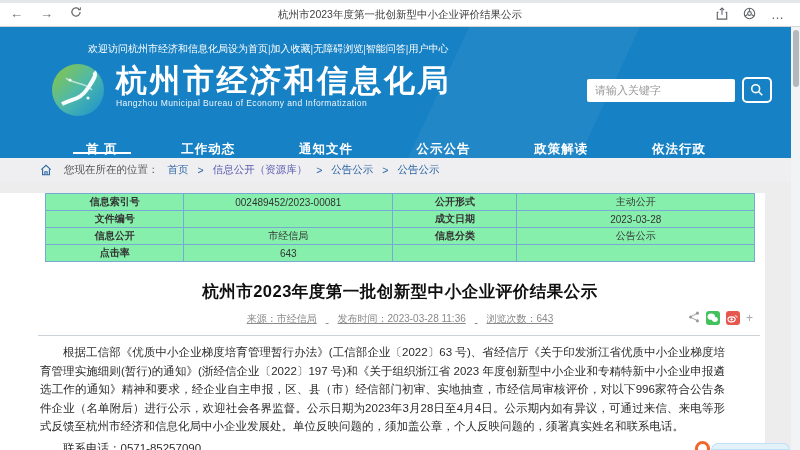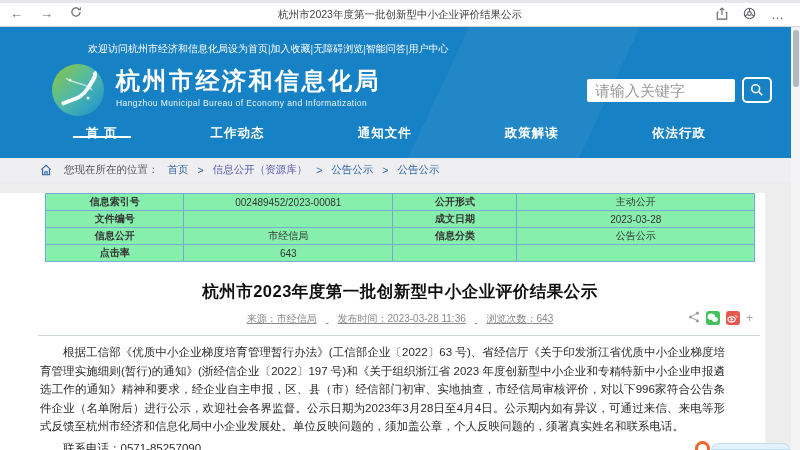--- a/index.html
+++ b/index.html
@@ -22,30 +22,30 @@
     background-image:linear-gradient(115deg, rgba(255,255,255,0) 55%, rgba(255,255,255,.05) 55%, rgba(255,255,255,.05) 75%, rgba(255,255,255,0) 75%); }
   .topbar { height:29px; display:flex; align-items:center; justify-content:flex-start;
     padding:15px 56px 0 45px; color:#fff; font-size:10px;margin-left:43px; }
   .topbar-links { display:flex; align-items:center; }
   .topbar-links .sep { color:rgba(255,255,255,.85); }
   .topbar-links a { color:#fff; text-decoration:none; cursor:pointer; }
 
   .banner { position:relative; height:69px; }
   .logo { position:absolute; left:52px; top:8px; width:52px; height:52px; }
   .site-title { position:absolute; left:116px; top:11px; }
-  .site-title h1 { color:#fff; font-size:24px; font-weight:bold; letter-spacing:2.5px; line-height:28px; }
+  .site-title h1 { color:#fff; font-size:31px; font-weight:bold; letter-spacing:2.5px; line-height:28px; }
   .site-title .en { display:block; margin-top:3px; color:rgba(255,255,255,.92); font-size:8.5px; letter-spacing:.4px; }
   .search { position:absolute; right:20px; top:21px; display:flex; gap:7px; align-items:center; }
   .search input { width:148px; height:23px; border:none; border-radius:2px; padding:0 8px;
-    font-size:15px; color:#333; outline:none; }
+    font-size:11px; color:#333; outline:none; }
   .search input::placeholder { color:#999; }
   .search-btn { width:30px; height:26px; background:transparent; border:2px solid #fff;
     border-radius:5px; display:flex; align-items:center; justify-content:center; cursor:pointer; }
 
-  .mainnav { height:33px; display:flex; align-items:flex-start; justify-content:space-between;
+  .mainnav { height:33px; display:flex; align-items:flex-end; justify-content:space-between;
     padding:0 86px; }
   .nav-item { position:relative; display:flex; align-items:center; color:#fff;
     font-size:12.5px; font-weight:bold; letter-spacing:1px; cursor:pointer; }
   .nav-item.active::after { content:""; position:absolute; left:50%; transform:translateX(-50%);
     bottom:4px; width:58px; height:2px; background:#fff; }
 
   
   .breadcrumb { width:792px; height:24px; background:#efeff1; display:flex; align-items:center;
     padding-left:40px; font-size:10.5px; color:#555; gap:9px; }
   .breadcrumb .home-ic { display:flex; margin-right:3px; }
@@ -166,20 +166,21 @@
               <path d="M10 10l4 4"></path>
           </svg>
         </span>
       </div>
     </div>
 
     <div class="mainnav">
       <div class="nav-item active">首 页</div>
       <div class="nav-item">工作动态</div>
       <div class="nav-item">通知文件</div>
+      <div class="nav-item">公示公告</div>
       <div class="nav-item">政策解读</div>
       <div class="nav-item">依法行政</div>
     </div>
   </div>
 
   <div class="breadcrumb">
     <span class="home-ic">
       <svg width="12" height="12" viewBox="0 0 14 14" fill="none" stroke="#2d66a5" stroke-width="1.3">
         <path d="M1.5 6.5L7 1.5l5.5 5"></path>
           <path d="M3 6v6.5h8V6"></path>

